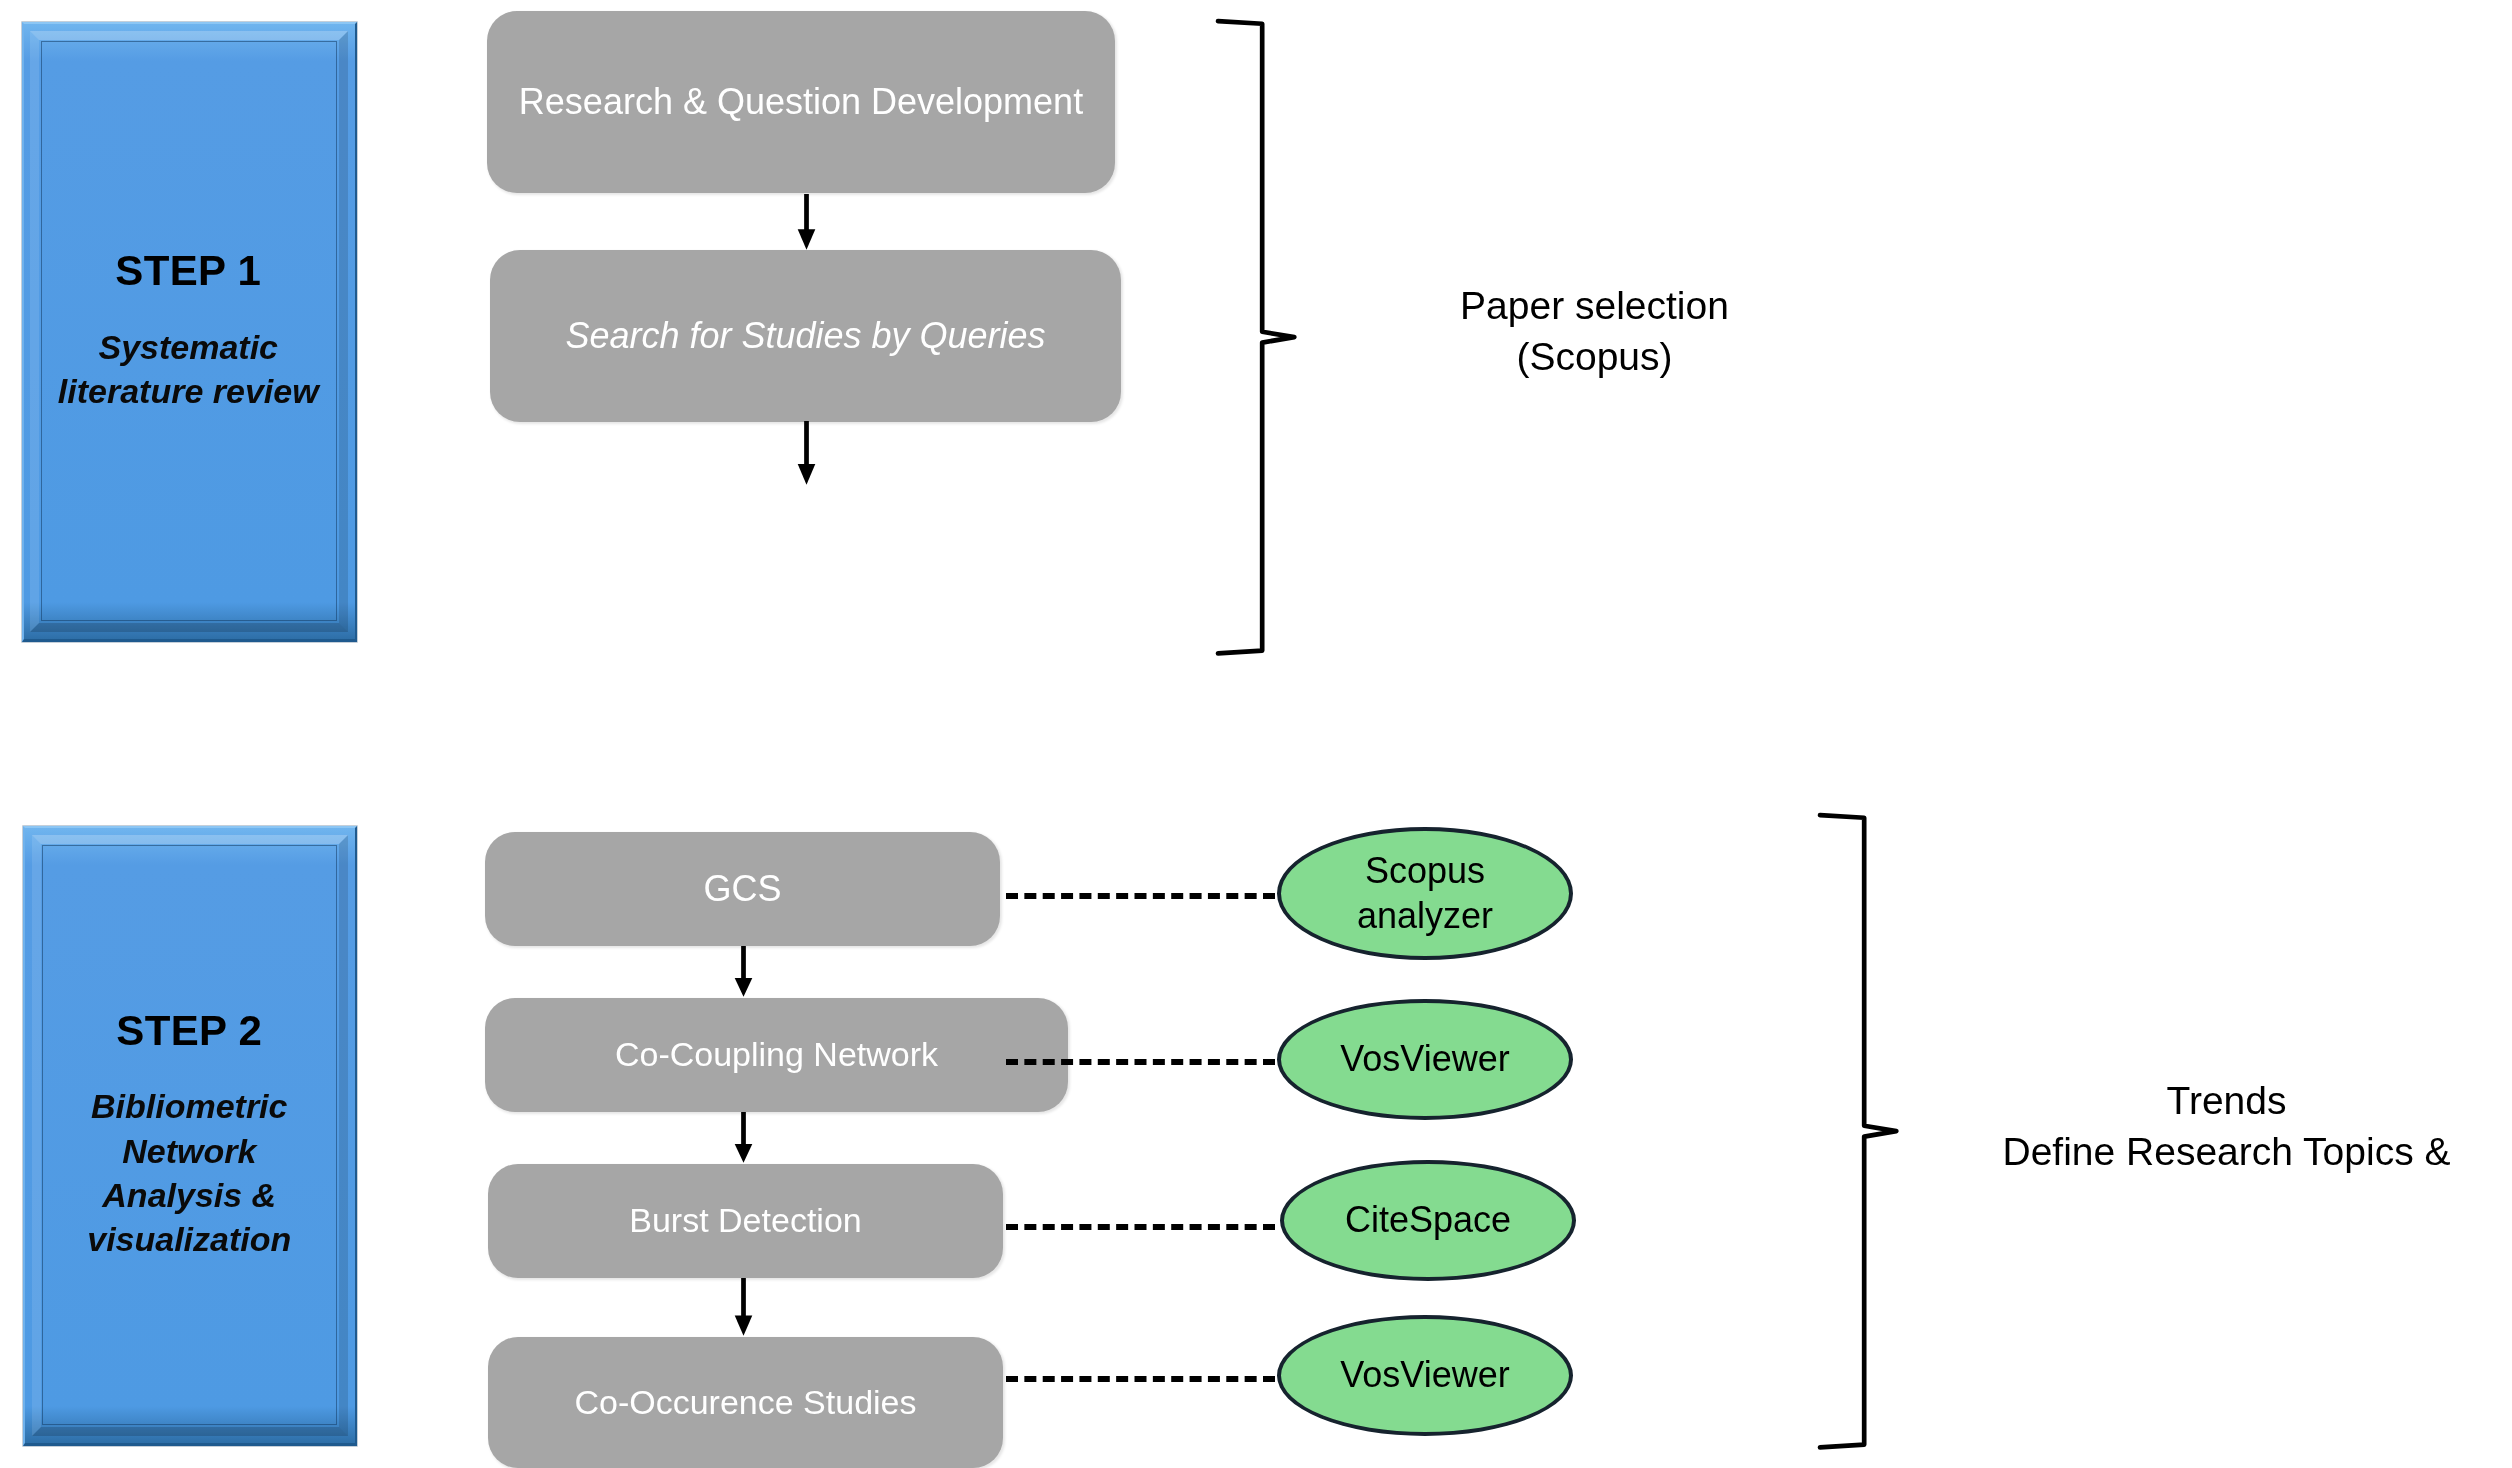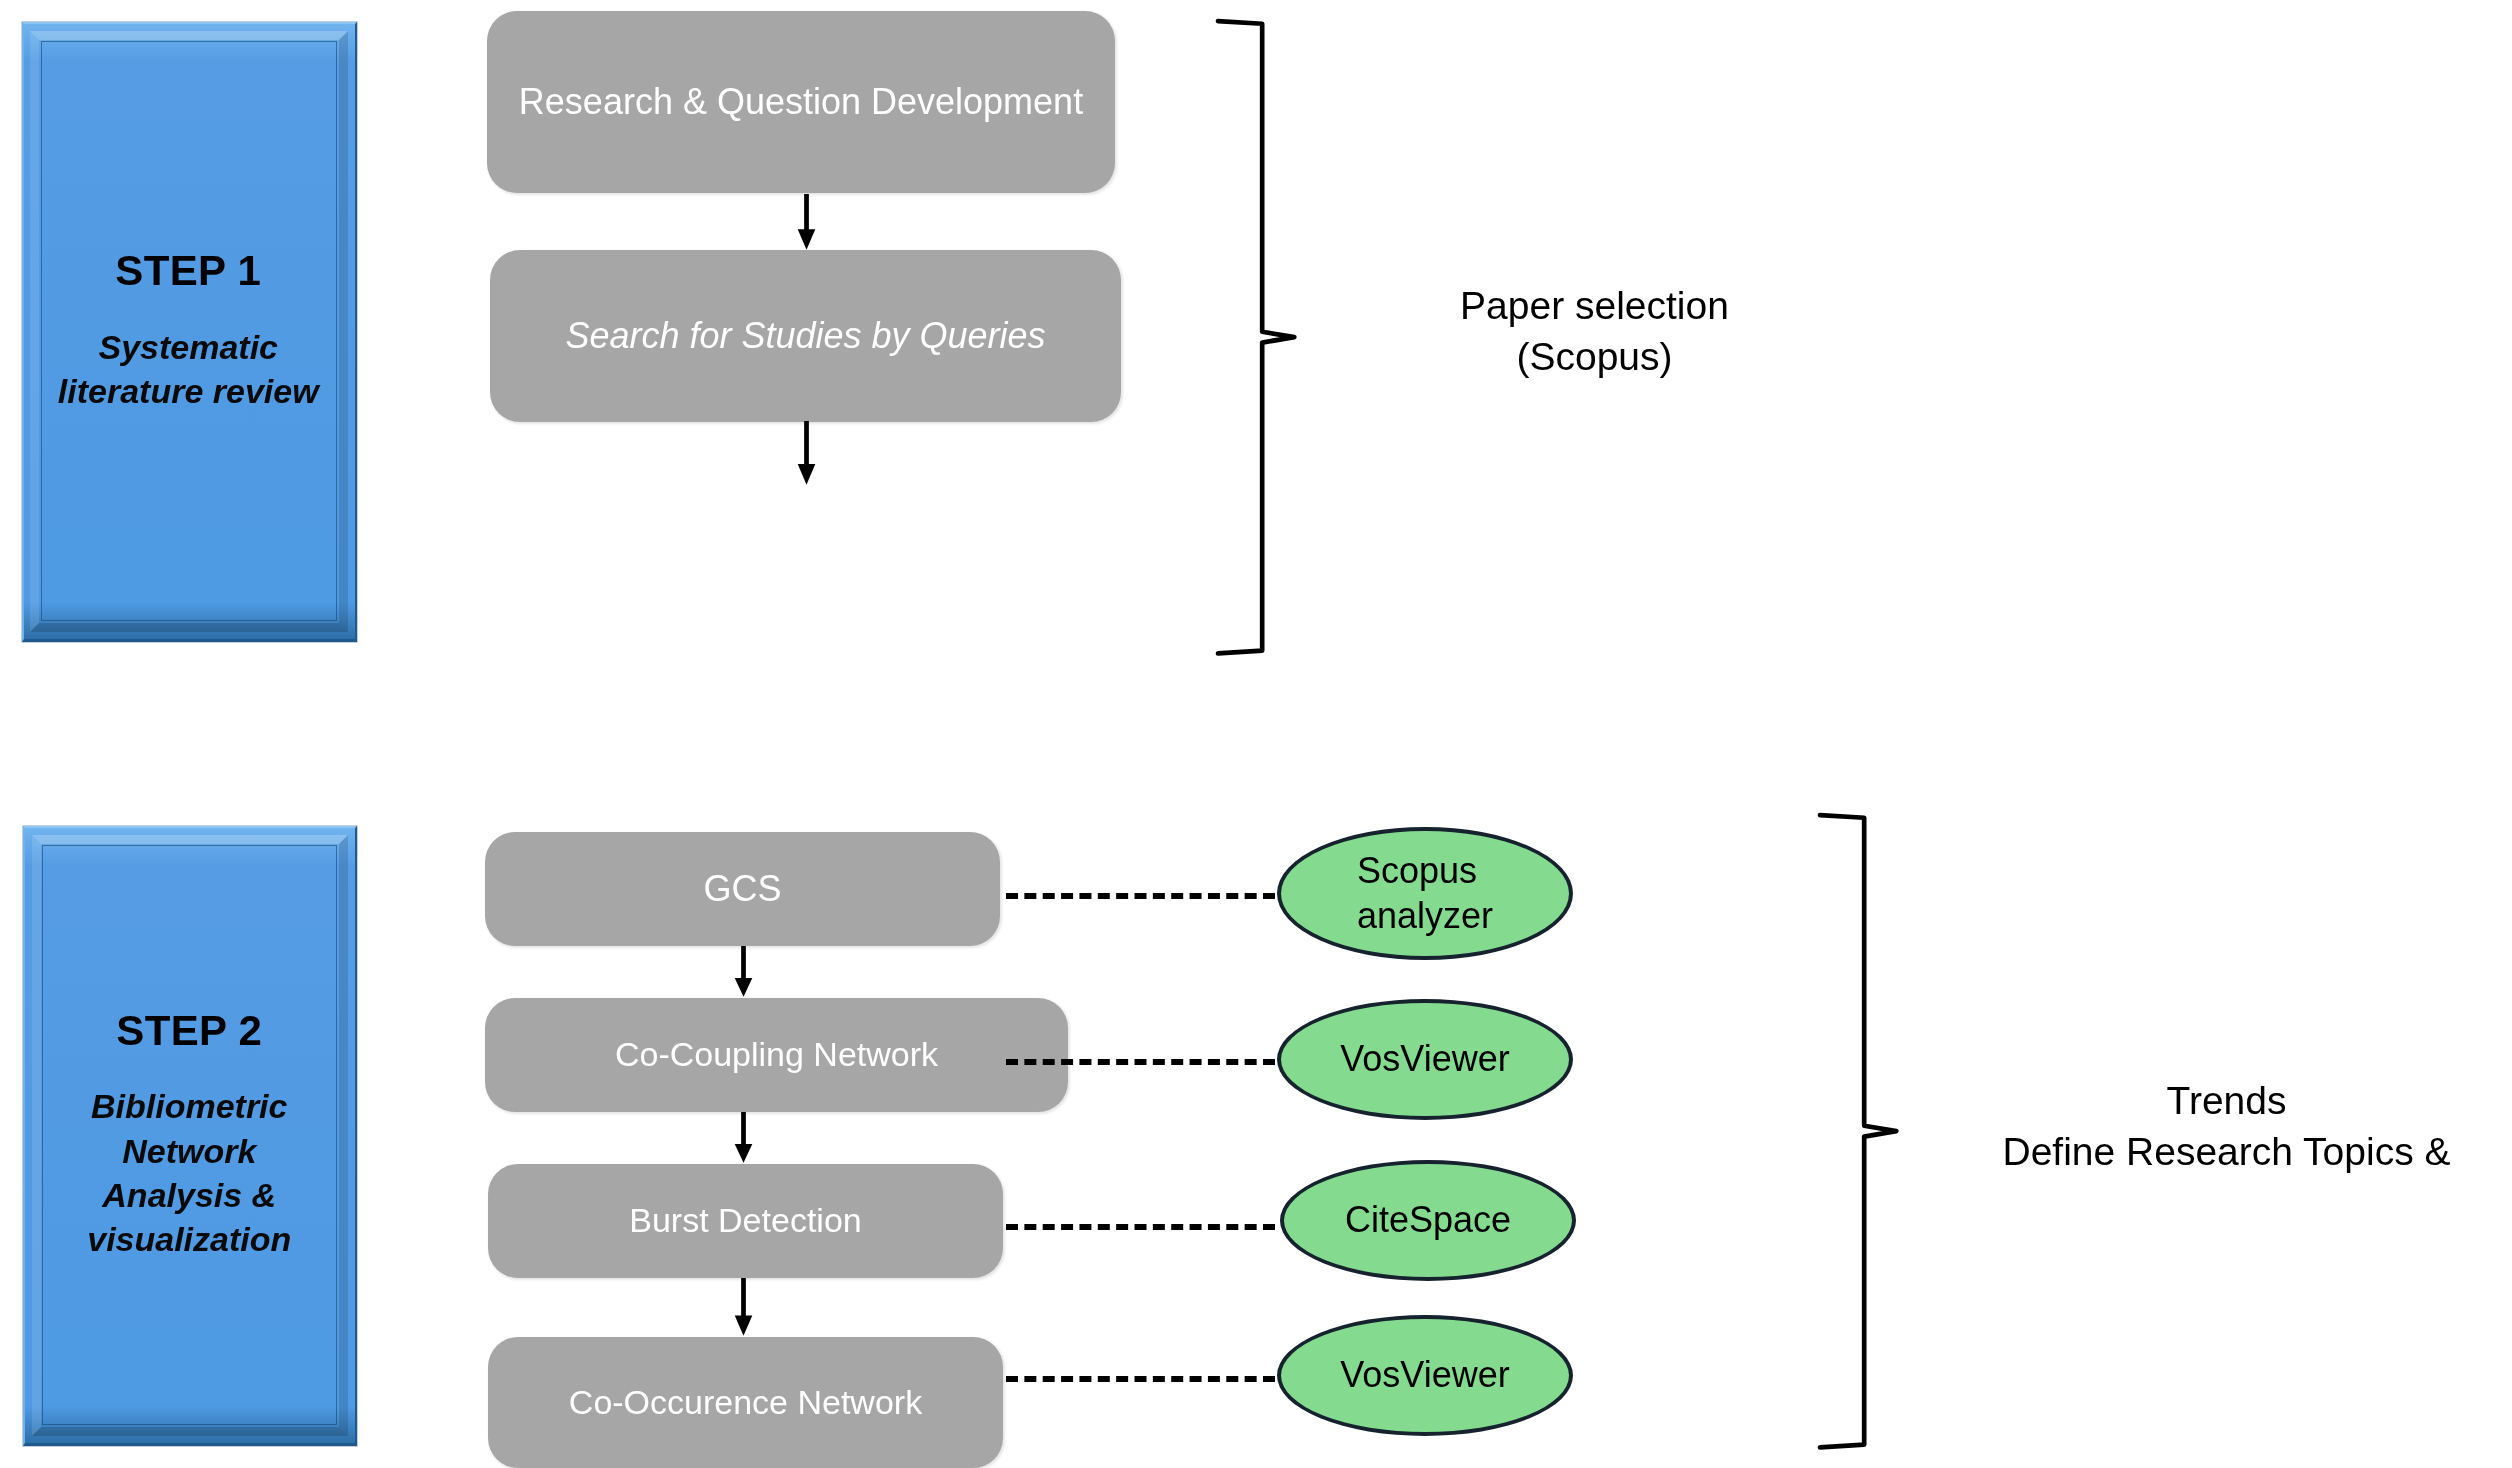--- a/index.html
+++ b/index.html
@@ -111,21 +111,21 @@
   
   .tool-ellipse {
     position: absolute;
     box-sizing: border-box;
     background: #84DB90;
     border: 4px solid #16232E;
     border-radius: 50%;
     display: flex;
     align-items: center;
     justify-content: center;
-    text-align: left;
+    text-align: center;
     color: #000000;
     font-size: 36px;
     line-height: 1.24;
   }
 
   
   .bracket {
     position: absolute;
   }
   .bracket svg { display: block; width: 100%; height: 100%; }
@@ -208,21 +208,21 @@
 
   <div class="proc-box small-text" style="left:488px; top:1164px; width:515px; height:114px;">Burst Detection</div>
 
   <div class="flow-arrow" style="left:732px; top:1278px; width:23px; height:59px;">
     <svg viewBox="0 0 34 88" preserveAspectRatio="none">
       <line x1="17" y1="0" x2="17" y2="60" stroke="#000" stroke-width="7"></line>
       <polygon points="17,86 4,56 30,56" fill="#000"></polygon>
     </svg>
   </div>
 
-  <div class="proc-box small-text" style="left:488px; top:1337px; width:515px; height:131px;">Co-Occurence Network</div>
+  <div class="proc-box small-text" style="left:488px; top:1337px; width:515px; height:131px;">Co-Occurence Studies</div>
 
   <div class="dash-link" style="left:1006px; top:893px; width:269px;"></div>
   <div class="dash-link" style="left:1006px; top:1059px; width:269px;"></div>
   <div class="dash-link" style="left:1006px; top:1224px; width:269px;"></div>
   <div class="dash-link" style="left:1006px; top:1376px; width:269px;"></div>
 
   <div class="tool-ellipse" style="left:1277px; top:827px; width:296px; height:133px;">
     <div>
       <div>Scopus</div>
       <div>analyzer</div>

